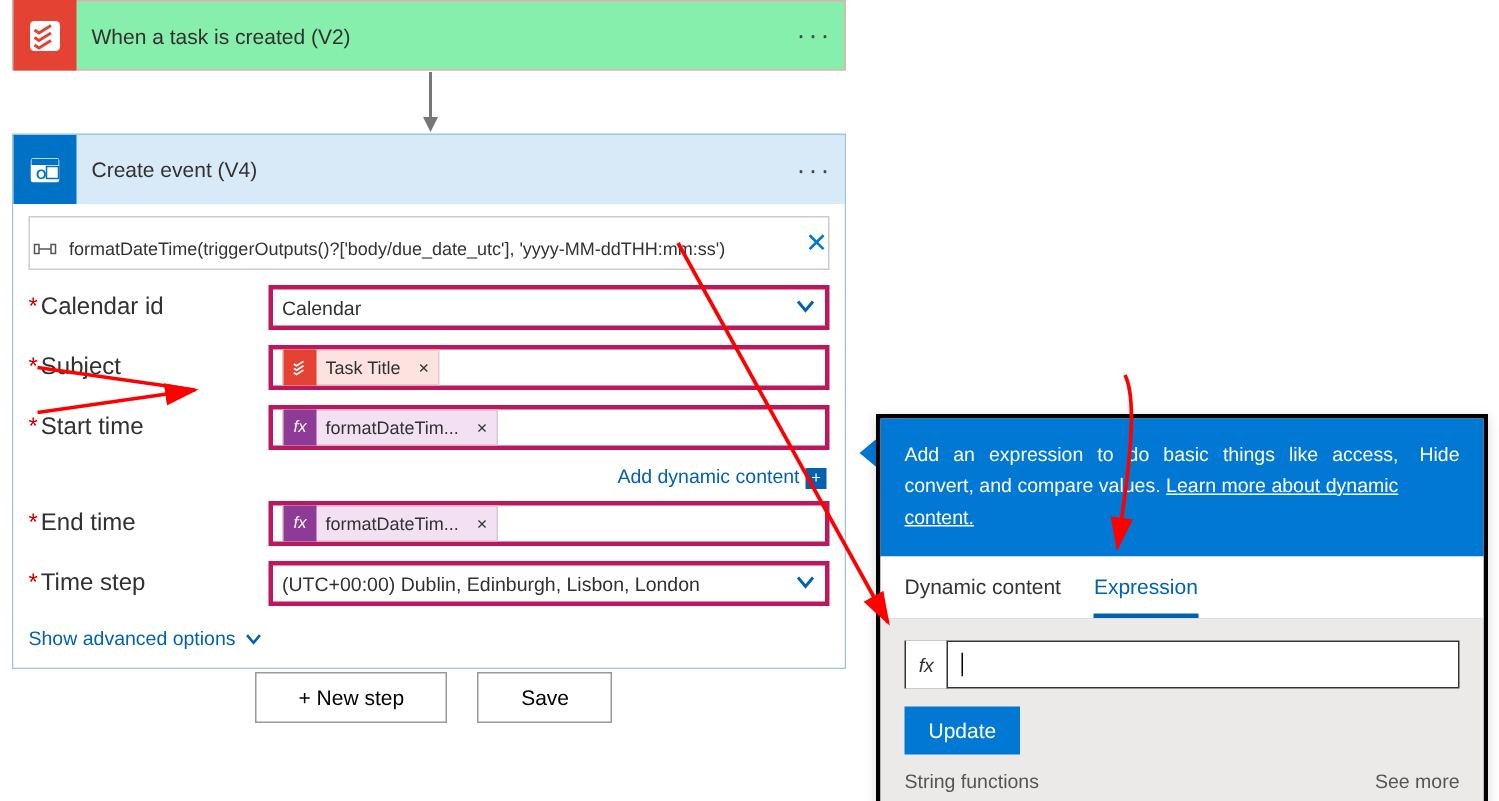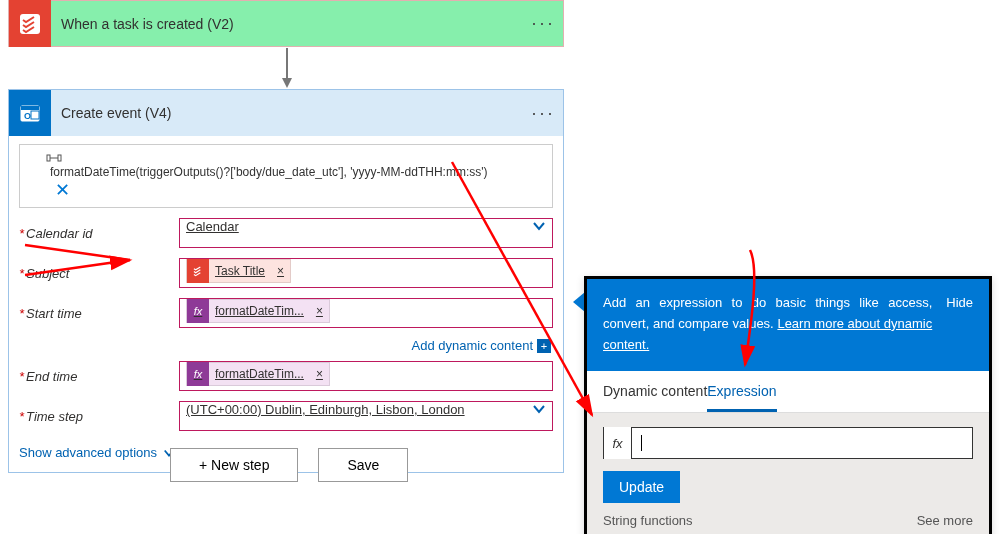--- a/index.html
+++ b/index.html
@@ -13,29 +13,29 @@
 
     
     .connector { position: absolute; top: 48px; left: 280px; width: 14px; height: 40px; display: flex; align-items: center; justify-content: center; }
 
     
     .action { position: absolute; top: 89px; left: 8px; width: 556px; border: 1px solid #9cc3e8; }
     .action-header { height: 46px; background: #d8eaf8; display: flex; align-items: center; }
     .action-icon { width: 42px; height: 46px; background: #0072c6; display: flex; align-items: center; justify-content: center; color: #fff; }
     .action-body { background: #fff; padding: 8px 10px 6px; }
 
-    .expr-row { display: flex; align-items: flex-start; border: 1px solid #ccc; padding: 6px 24px; margin-bottom: 8px; flex-direction: column; }
+    .expr-row { display: flex; align-items: flex-end; border: 1px solid #ccc; padding: 6px 0; margin-bottom: 8px; }
     .expr-row-icon { width: 20px; display:flex; justify-content:center; }
     .expr-row-text { flex: 1; padding-left: 6px; font-size: 12px; color: #333; }
     .expr-row-close { width: 26px; color: #0078d4; font-size: 18px; text-align: right; cursor:pointer; }
 
     .form-row { display: flex; align-items: center; min-height: 34px; margin-bottom: 6px; }
-    .form-label { width: 160px; font-size: 13px; color: #323130; font-style: italic; }
+    .form-label { width: 160px; font-size: 16px; color: #323130; }
     .req::before { content: "*"; color: #c00; margin-right: 2px; }
-    .form-input { flex: 1; border: 1px solid #be185d; height: 30px; display: flex; align-items: flex-start; padding: 0 6px; position: relative; text-decoration: underline; }
+    .form-input { flex: 1; border: 3px solid #be185d; height: 30px; display: flex; align-items: center; padding: 0 6px; position: relative; }
     .form-input .chev { margin-left: auto; color: #0062b1; }
 
     .token { display: inline-flex; align-items: center; height: 24px; border: 1px solid rgba(0,0,0,0.1); font-size: 12px; }
     .token-red { background: #fde3df; }
     .token-purple { background: #f3e1f3; }
     .tok-icon { width: 22px; height: 24px; display:flex; align-items:center; justify-content:center; }
     .tok-icon-red { background: #e44232; }
     .tok-icon-purple { background: #8e3a97; color:#fff; font-style: italic; font-size: 11px; }
     .tok-label { padding: 0 6px; }
     .tok-x { padding: 0 6px; color: #333; cursor:pointer; }
@@ -48,21 +48,21 @@
     .footer-btns { position: absolute; top: 448px; left: 170px; display: flex; gap: 20px; }
     .footer-btns .btn { border: 1px solid #999; background: #fff; padding: 8px 28px; font-size: 14px; cursor:pointer; }
 
     
     .popup { position: absolute; top: 276px; left: 584px; width: 408px; border: 3px solid #000000; box-shadow: 0 2px 8px rgba(0,0,0,0.15); }
     .popup-caret { position:absolute; top: 292px; left: 573px; width: 0; height: 0; border-top: 10px solid transparent; border-bottom: 10px solid transparent; border-right: 12px solid #0078d4; }
     .popup-head { background: #0078d4; color: #fff; padding: 14px 16px 16px; font-size: 13px; line-height: 1.6; display:flex; }
     .popup-head .hd-text { flex:1; text-align: justify; }
     .popup-head .hide { margin-left: 14px; cursor:pointer; }
     .popup-head a { color:#fff; text-decoration: underline;}
-    .tabs { display: flex; background: #fff; border-bottom: 1px solid #ddd; padding: 0 16px; }
+    .tabs { display: flex; background: #fff; border-bottom: 1px solid #ddd; padding: 0 16px; gap: 22px; }
     .tab { padding: 12px 0 10px; font-size: 14px; color: #333; cursor:pointer; border-bottom: 3px solid transparent; }
     .tab.active { border-bottom-color: #0062b1; color: #0062b1; }
     .greybox { background: #eceae8; padding: 14px 16px 10px; }
     .expr-input { background: #fff; border: 1px solid #333; height: 32px; display: flex; align-items: center; }
     .fx { width: 28px; height:32px; display:flex;align-items:center;justify-content:center; font-style:italic; font-size:13px; border-right:1px solid #333; background:#fff;}
     .expr-text { flex:1; padding:0 8px; font-family: "Segoe UI", Arial; font-size:12.5px; white-space:nowrap; overflow:hidden; }
     .cursor { display:inline-block; width:1px; height:16px; background:#000; vertical-align:middle; margin-left:1px; }
     .update-row { padding-top: 12px; }
     .update { background: #0078d4; color: #fff; border: none; padding: 8px 16px; font-size: 14px; cursor:pointer; }
     .funcs { display:flex; justify-content:space-between; padding: 10px 0 2px; color:#555; font-size:13px;}

